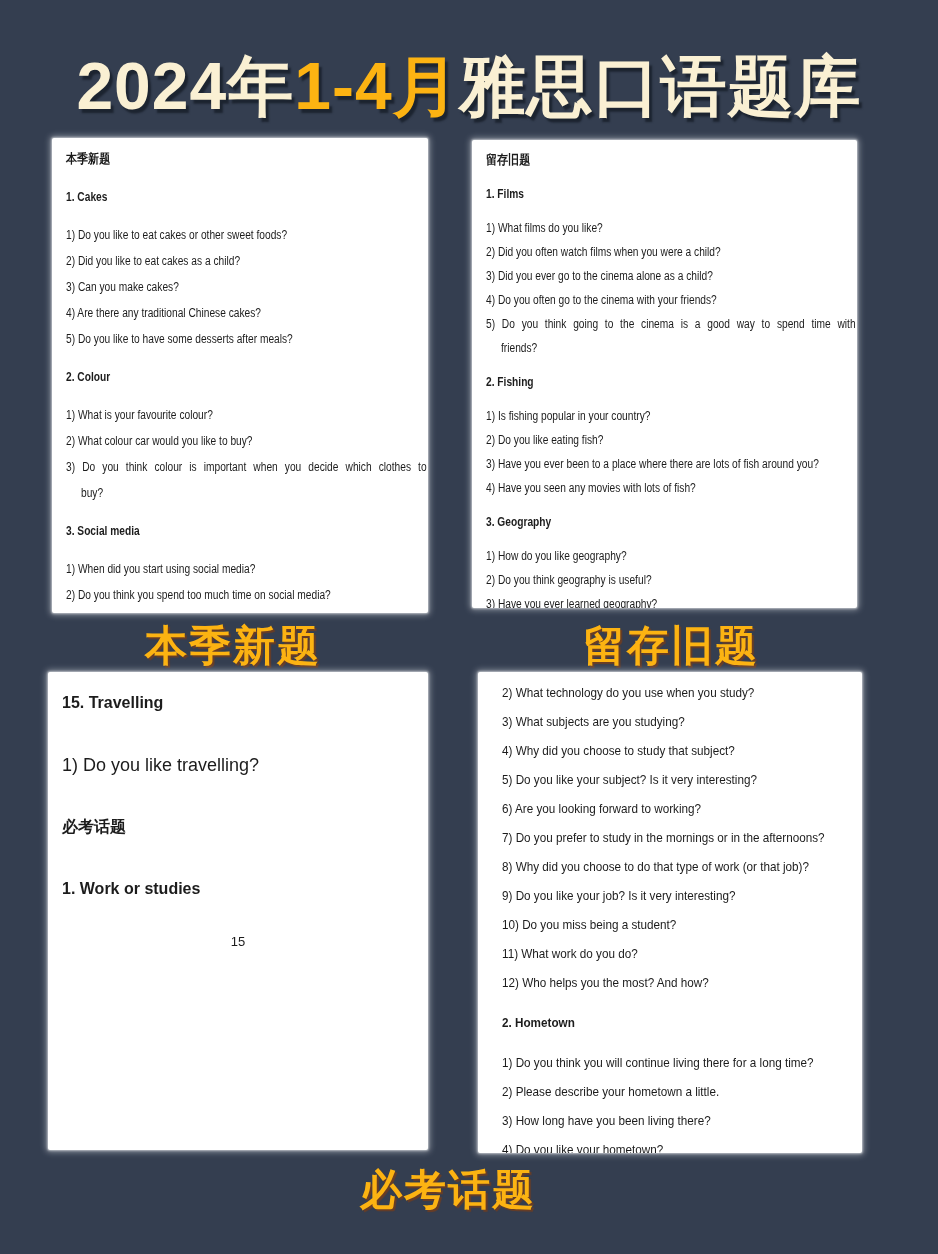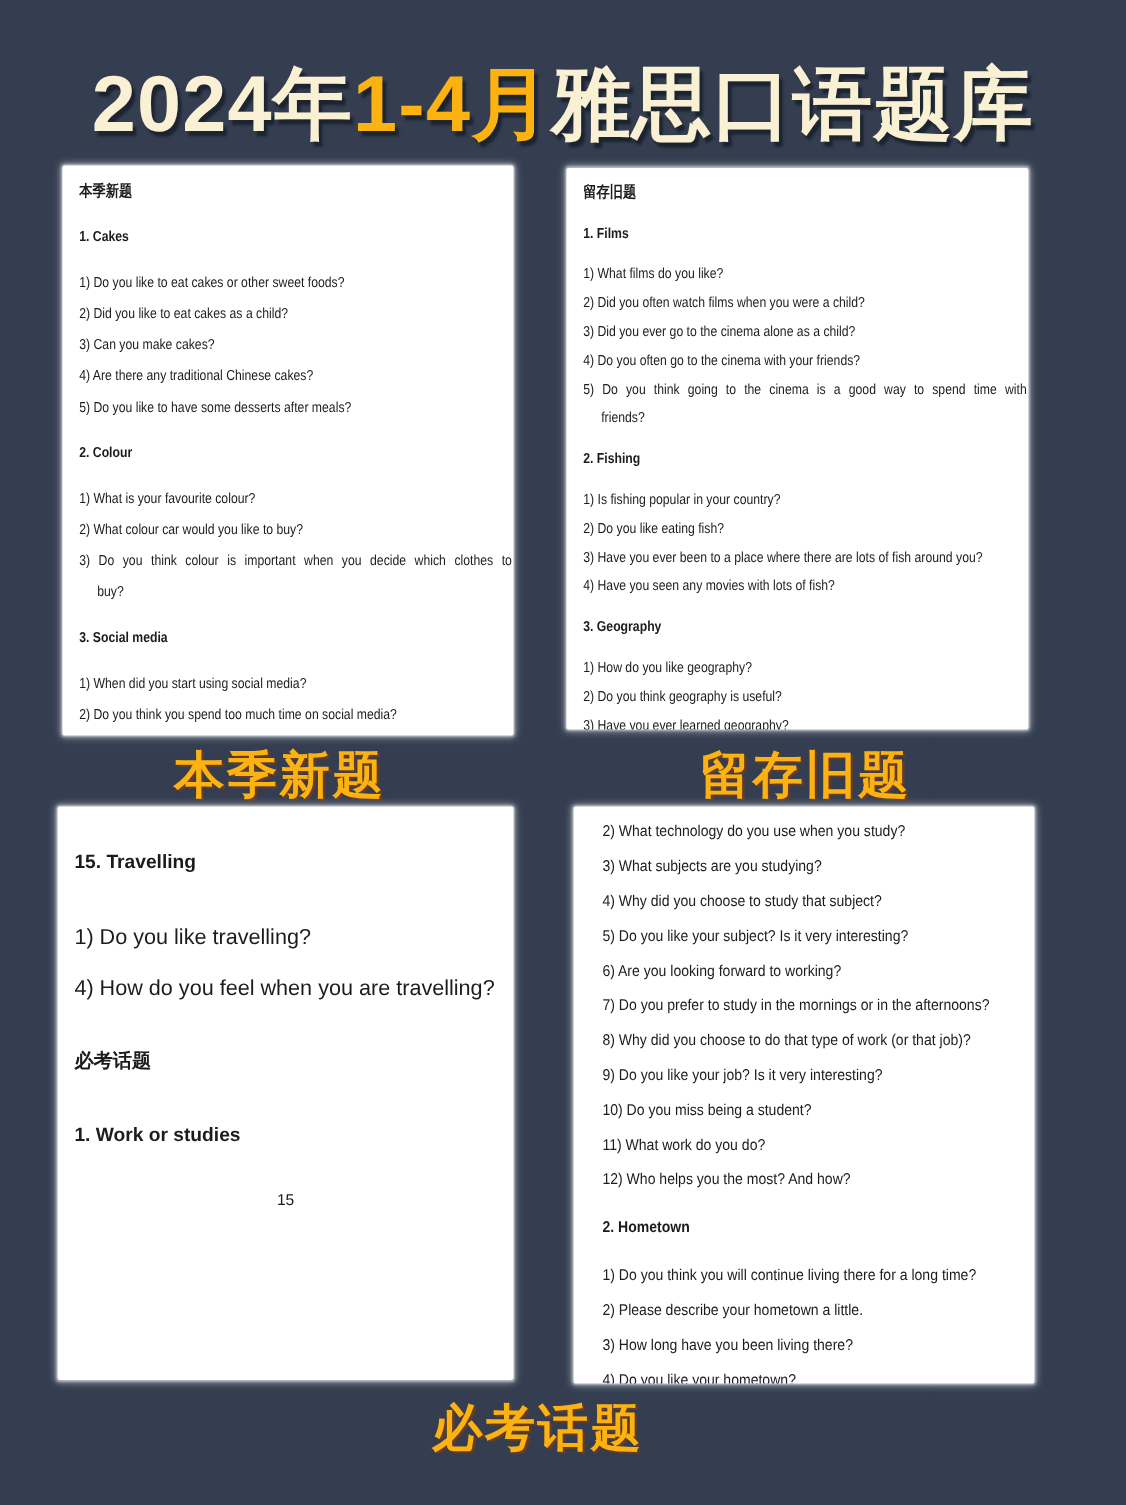--- a/index.html
+++ b/index.html
@@ -38,21 +38,21 @@
   .panel{
     position:absolute;
     background:var(--page-bg,#ffffff);
     color:var(--text,#1c1c1c);
     overflow:hidden;
     border-radius:2px;
     box-shadow:0 0 6px 2px rgba(235,240,245,.45), 0 0 2px 1px rgba(255,255,255,.5);
   }
   .panel-tl{left:52px; top:138px;width:376px;height:475px;padding:8px 14px; box-sizing:border-box;}
   .panel-tr{left:472px;top:140px;width:385px;height:468px;padding:8px 14px; box-sizing:border-box;}
-  .panel-bl{left:48px; top:672px;width:380px;height:478px;padding:26px 14px;box-sizing:border-box;}
+  .panel-bl{left:48px; top:672px;width:380px;height:478px;padding:10px 14px;box-sizing:border-box;}
   .panel-br{left:478px;top:672px;width:384px;height:481px;padding:6px 24px; box-sizing:border-box;}
 
   
   .b-h{font-weight:800;}
   .b-t{font-weight:700;}
   .b-q{padding-left:15px;text-indent:-15px;white-space:nowrap;}
   .b-qj{padding-left:15px;text-indent:-15px;text-align:justify;text-align-last:justify;}
   .b-qc{margin-left:15px;white-space:nowrap;}
   .b-p{white-space:nowrap;}
   .b-pg{text-align:center;}
@@ -125,21 +125,20 @@
       <div class="b-q">2) Do you think geography is useful?</div>
       <div class="b-q">3) Have you ever learned geography?</div>
     </div>
 
   <div class="big-label label-new">本季新题</div>
   <div class="big-label label-old">留存旧题</div>
 
   <div class="panel panel-bl">
       <div class="b-t">15. Travelling</div>
       <div class="b-q">1) Do you like travelling?</div>
-      <div class="b-q">4) How do you feel when you are travelling?</div>
       <div class="b-h">必考话题</div>
       <div class="b-t">1. Work or studies</div>
       <div class="b-pg">15</div>
     </div>
   <div class="panel panel-br">
       <div class="b-q">2) What technology do you use when you study?</div>
       <div class="b-q">3) What subjects are you studying?</div>
       <div class="b-q">4) Why did you choose to study that subject?</div>
       <div class="b-q">5) Do you like your subject? Is it very interesting?</div>
       <div class="b-q">6) Are you looking forward to working?</div>

